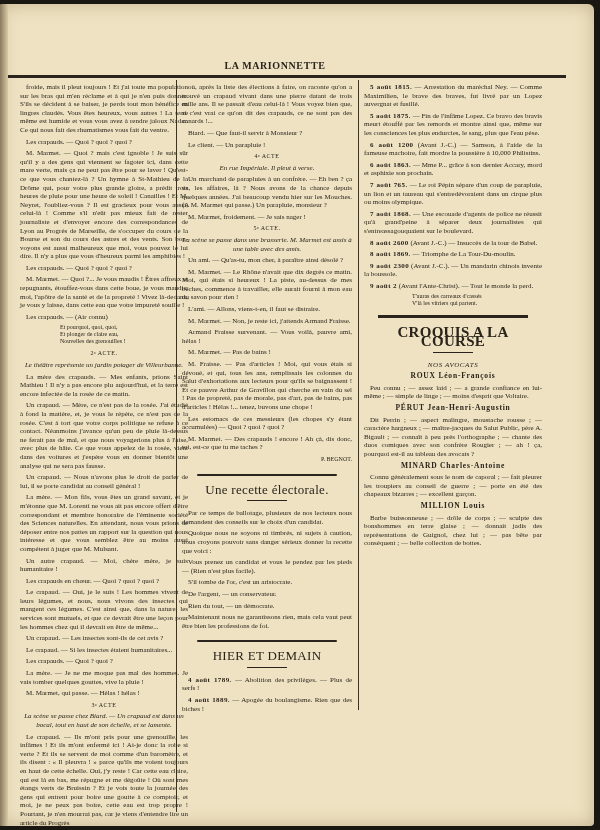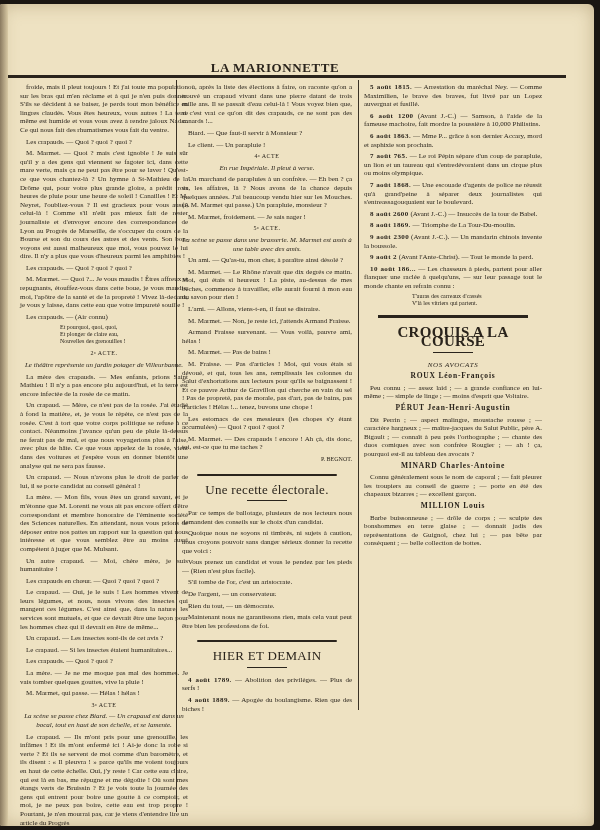--- a/index.html
+++ b/index.html
@@ -1,19 +1,19 @@
 <!DOCTYPE html>
 <html><head>
 <meta charset="utf-8">
 <style>
   html,body{margin:0;padding:0;}
   body{width:600px;height:830px;background:#1a1612;position:relative;overflow:hidden;font-family:"Liberation Serif","DejaVu Serif",serif;color:#2a241c;}
   .page{position:absolute;left:0;top:4px;width:594px;height:822px;background:#eee2c2;border-radius:2px 6px 4px 2px;box-shadow:inset 0 0 18px rgba(120,95,50,.35);overflow:hidden;}
   .binding{position:absolute;left:0;top:0;width:8px;height:100%;background:linear-gradient(to right,#8a7a60,#d8c9a4);}
-  .masthead{position:absolute;left:175px;top:56px;width:200px;text-align:center;font-size:13px;font-weight:bold;letter-spacing:.6px;}
+  .masthead{position:absolute;left:175px;top:56px;width:200px;text-align:center;font-size:10px;font-weight:bold;letter-spacing:.6px;}
   .rule{position:absolute;left:8px;top:71px;width:558px;height:3px;background:#2a241c;}
   .col{position:absolute;top:79px;font-size:7px;line-height:8.6px;text-align:justify;}
   .col p{margin:0 0 3px 0;text-indent:6px;}
   .c1{left:20px;width:168px;}
   .c2{left:182px;width:170px;}
   .c3{left:364px;width:178px;}
   .vr{position:absolute;top:76px;width:1px;background:#3a3226;}
   .vr1{left:176px;height:732px;}
   .vr2{left:358px;height:630px;}
   .act{text-align:center;font-size:6px;margin:8px 0 4px;text-indent:0!important;letter-spacing:.5px;}
@@ -102,29 +102,29 @@
     <p>Maintenant nous ne garantissons rien, mais cela vaut peut être bien les professions de foi.</p>
     <div class="orn"></div>
     <div class="h2">HIER ET DEMAIN</div>
     <div class="sep"></div>
     <p><span class="date">4 août 1789.</span><span> — Abolition des privilèges. — Plus de serfs !</span></p>
     <p><span class="date">4 août 1889.</span><span> — Apogée du boulangisme. Rien que des biches !</span></p>
   </div>
 
   <div class="col c3">
     <p><span class="date">5 août 1815.</span><span> — Arrestation du maréchal Ney. — Comme Maximilien, le brave des braves, fut livré par un Lopez auvergnat et fusillé.</span></p>
+    <p><span class="date">5 août 1875.</span><span> — Fin de l'infâme Lopez. Ce bravo des bravis meurt étouffé par les remords et montre ainsi que, même sur les consciences les plus endurcies, le sang, plus que l'eau pèse.</span></p>
     <p><span class="date">6 août 1200</span><span> (Avant J.-C.) — Samson, à l'aide de la fameuse machoire, fait mordre la poussière à 10,000 Philistins.</span></p>
     <p><span class="date">6 août 1863.</span><span> — Mme P... grâce à son dernier Accary, mord et asphixie son prochain.</span></p>
     <p><span class="date">7 août 765.</span><span> — Le roi Pépin sépare d'un coup de parapluie, un lion et un taureau qui s'entredévoraient dans un cirque plus ou moins olympique.</span></p>
     <p><span class="date">7 août 1868.</span><span> — Une escouade d'agents de police ne réussit qu'à grand'peine à séparer deux journalistes qui s'entreassagouquaient sur le boulevard.</span></p>
     <p><span class="date">8 août 2600</span><span> (Avant J.-C.) — Insuccès de la tour de Babel.</span></p>
     <p><span class="date">8 août 1869.</span><span> — Triomphe de La Tour-Du-moulin.</span></p>
     <p><span class="date">9 août 2300</span><span> (Avant J.-C.). — Un mandarin chinois invente la boussole.</span></p>
     <p><span class="date">9 août 2</span><span> (Avant l'Ante-Christ). — Tout le monde la perd.</span></p>
-    <p><span class="date">10 août 186...</span><span> — Les chasseurs à pieds, partent pour aller flanquer une raclée à quelqu'uns, — sur leur passage tout le monde chante en refrain connu :</span></p>
     <div class="verse" style="margin-left:48px">
       <div>T'auras des carreaux d'cassés</div>
       <div>V'là les vitriers qui partent.</div>
     </div>
     <div class="hr-thick"></div>
     <div class="h2b">CROQUIS A LA COURSE</div>
     <div class="sep"></div>
     <p class="sub">NOS AVOCATS</p>
     <p class="name">ROUX Léon-François</p>
     <p>Peu connu ; — assez laid ; — a grande confiance en lui-même ; — simple de linge ; — moins d'esprit que Voltaire.</p>

